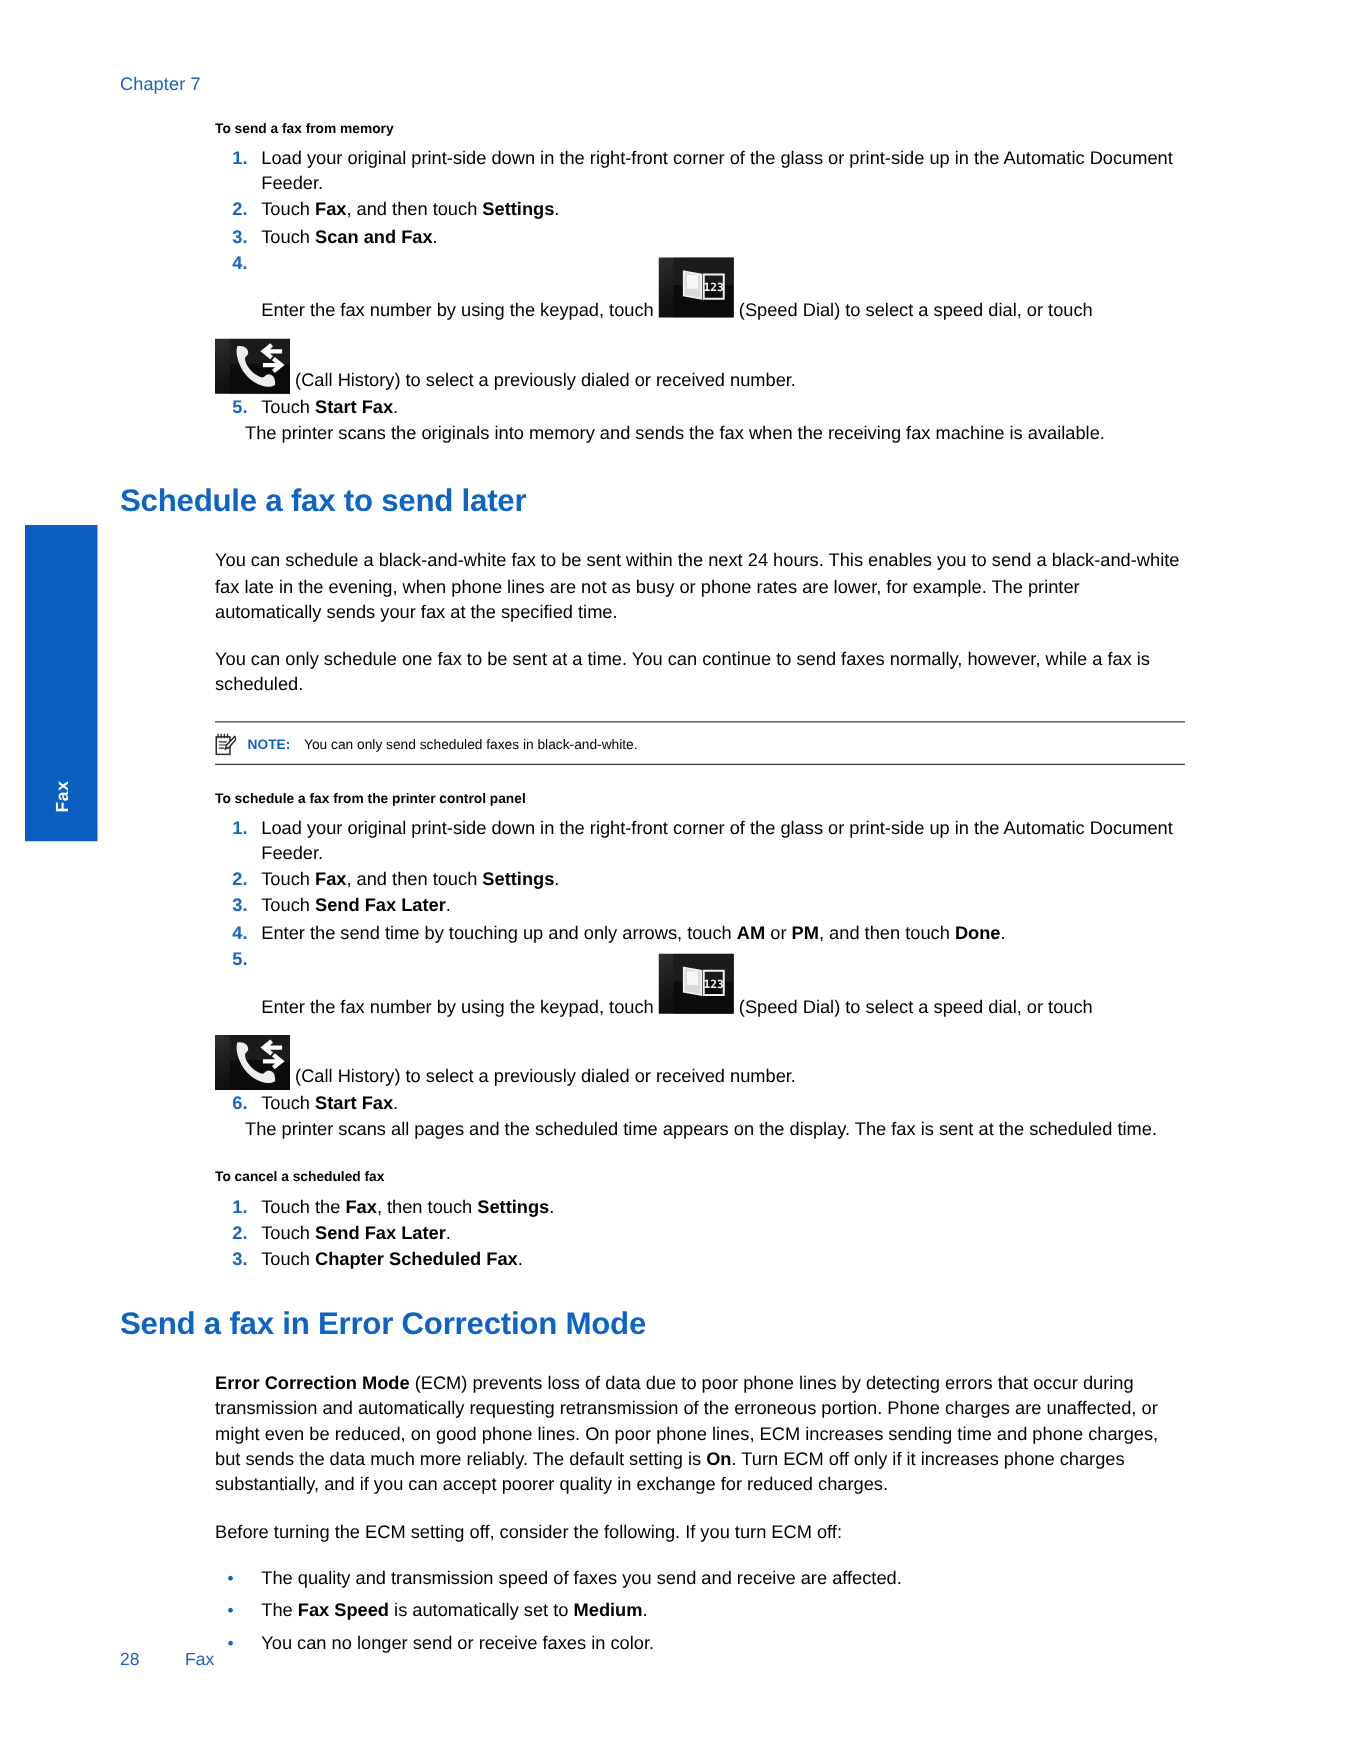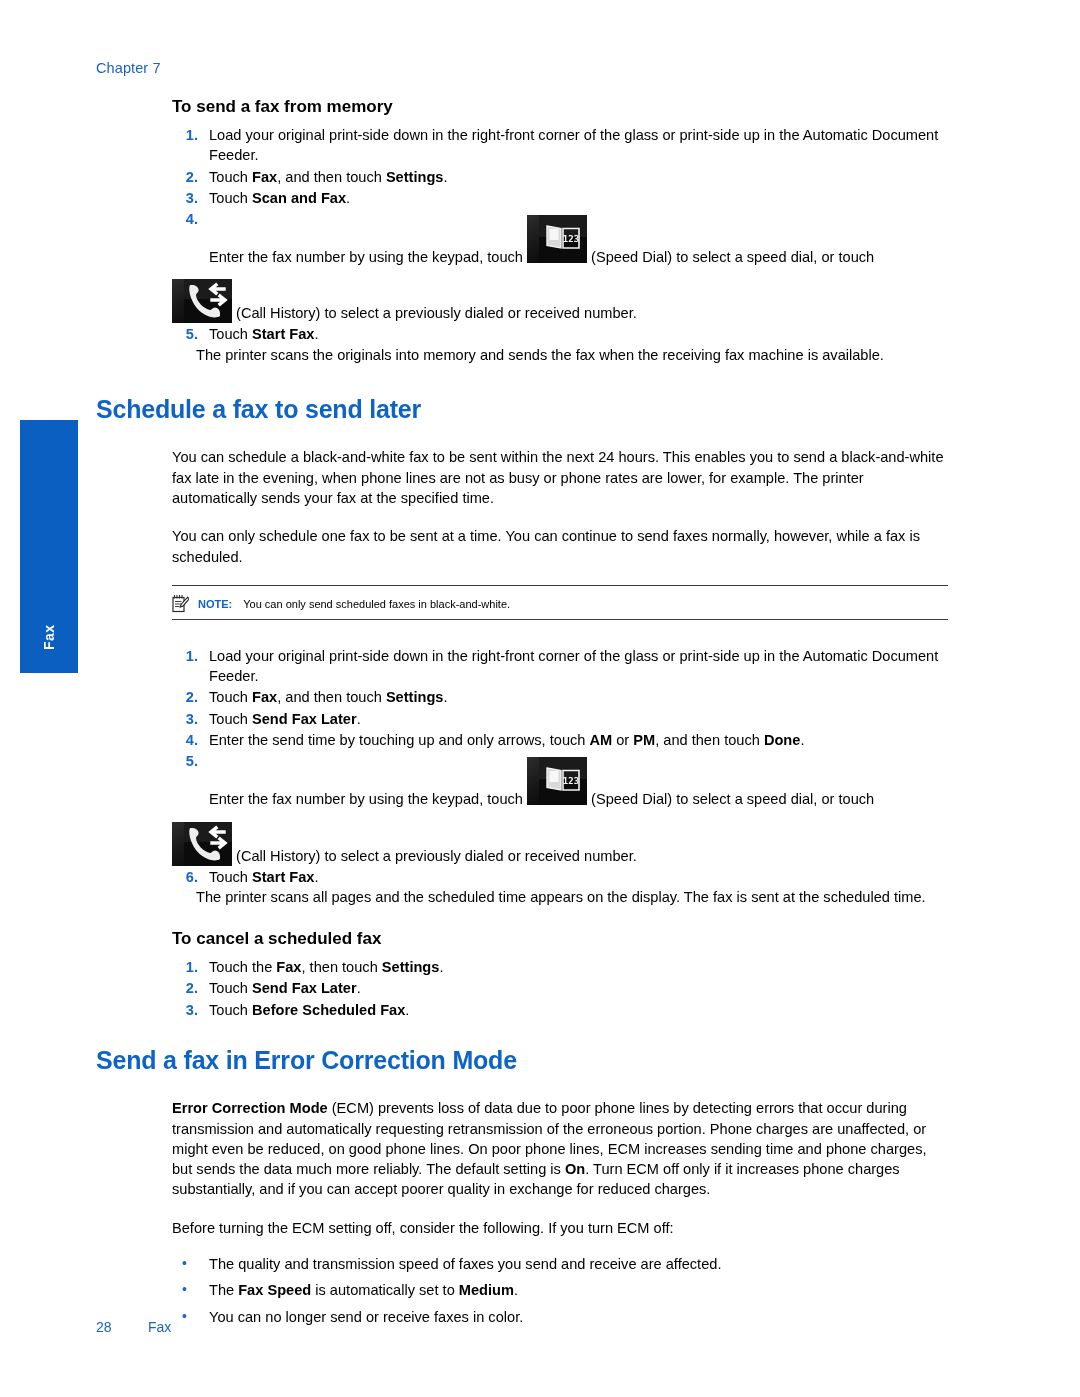--- a/index.html
+++ b/index.html
@@ -74,21 +74,21 @@
     font-size: 25px;
     font-weight: bold;
     color: #0d63c6;
     margin: 0;
     padding: 0;
     letter-spacing: -0.2px;
     line-height: 1.1;
   }
 
   h3.proc-title {
-    font-size: 17px;
+    font-size: 11px;
     font-weight: bold;
     color: #000;
     margin: 0;
     padding: 0;
     line-height: 1.35;
   }
 
   p.para {
     font-size: 14.6px;
     line-height: 1.39;
@@ -291,20 +291,21 @@
               <path d="M15.7 3.2 L9.2 10.2 L8.3 13.1 L11.1 12.0 L17.0 5.2 Z" fill="#ffffff" stroke="#2b2b2b" stroke-width="1.2"></path>
             </svg>
           </span>
           <span class="note-label">NOTE:</span>
           <span>You can only send scheduled faxes in black-and-white.</span>
         </div>
       </div>
 
       <div class="sp-20"></div>
 
+      <h3 class="proc-title">To schedule a fax from the printer control panel</h3>
       <div class="sp-6"></div>
       <ol class="steps">
           <li>
             <span class="num">1.</span>
             <span class="txt"><span>Load your original print-side down in the right-front corner of the glass or print-side up in the Automatic Document Feeder.</span></span>
           </li>
           <li>
             <span class="num">2.</span>
             <span class="txt"><span>Touch </span><b>Fax</b><span>, and then touch </span><b>Settings</b><span>.</span></span>
           </li>
@@ -352,21 +353,21 @@
           <li>
             <span class="num">1.</span>
             <span class="txt"><span>Touch the </span><b>Fax</b><span>, then touch </span><b>Settings</b><span>.</span></span>
           </li>
           <li>
             <span class="num">2.</span>
             <span class="txt"><span>Touch </span><b>Send Fax Later</b><span>.</span></span>
           </li>
           <li>
             <span class="num">3.</span>
-            <span class="txt"><span>Touch </span><b>Before Scheduled Fax</b><span>.</span></span>
+            <span class="txt"><span>Touch </span><b>Chapter Scheduled Fax</b><span>.</span></span>
           </li>
         </ol>
     </div>
 
     <div class="sp-26"></div>
 
     <h2 class="section-title">Send a fax in Error Correction Mode</h2>
     <div class="sp-24"></div>
 
     <div class="body-indent">

